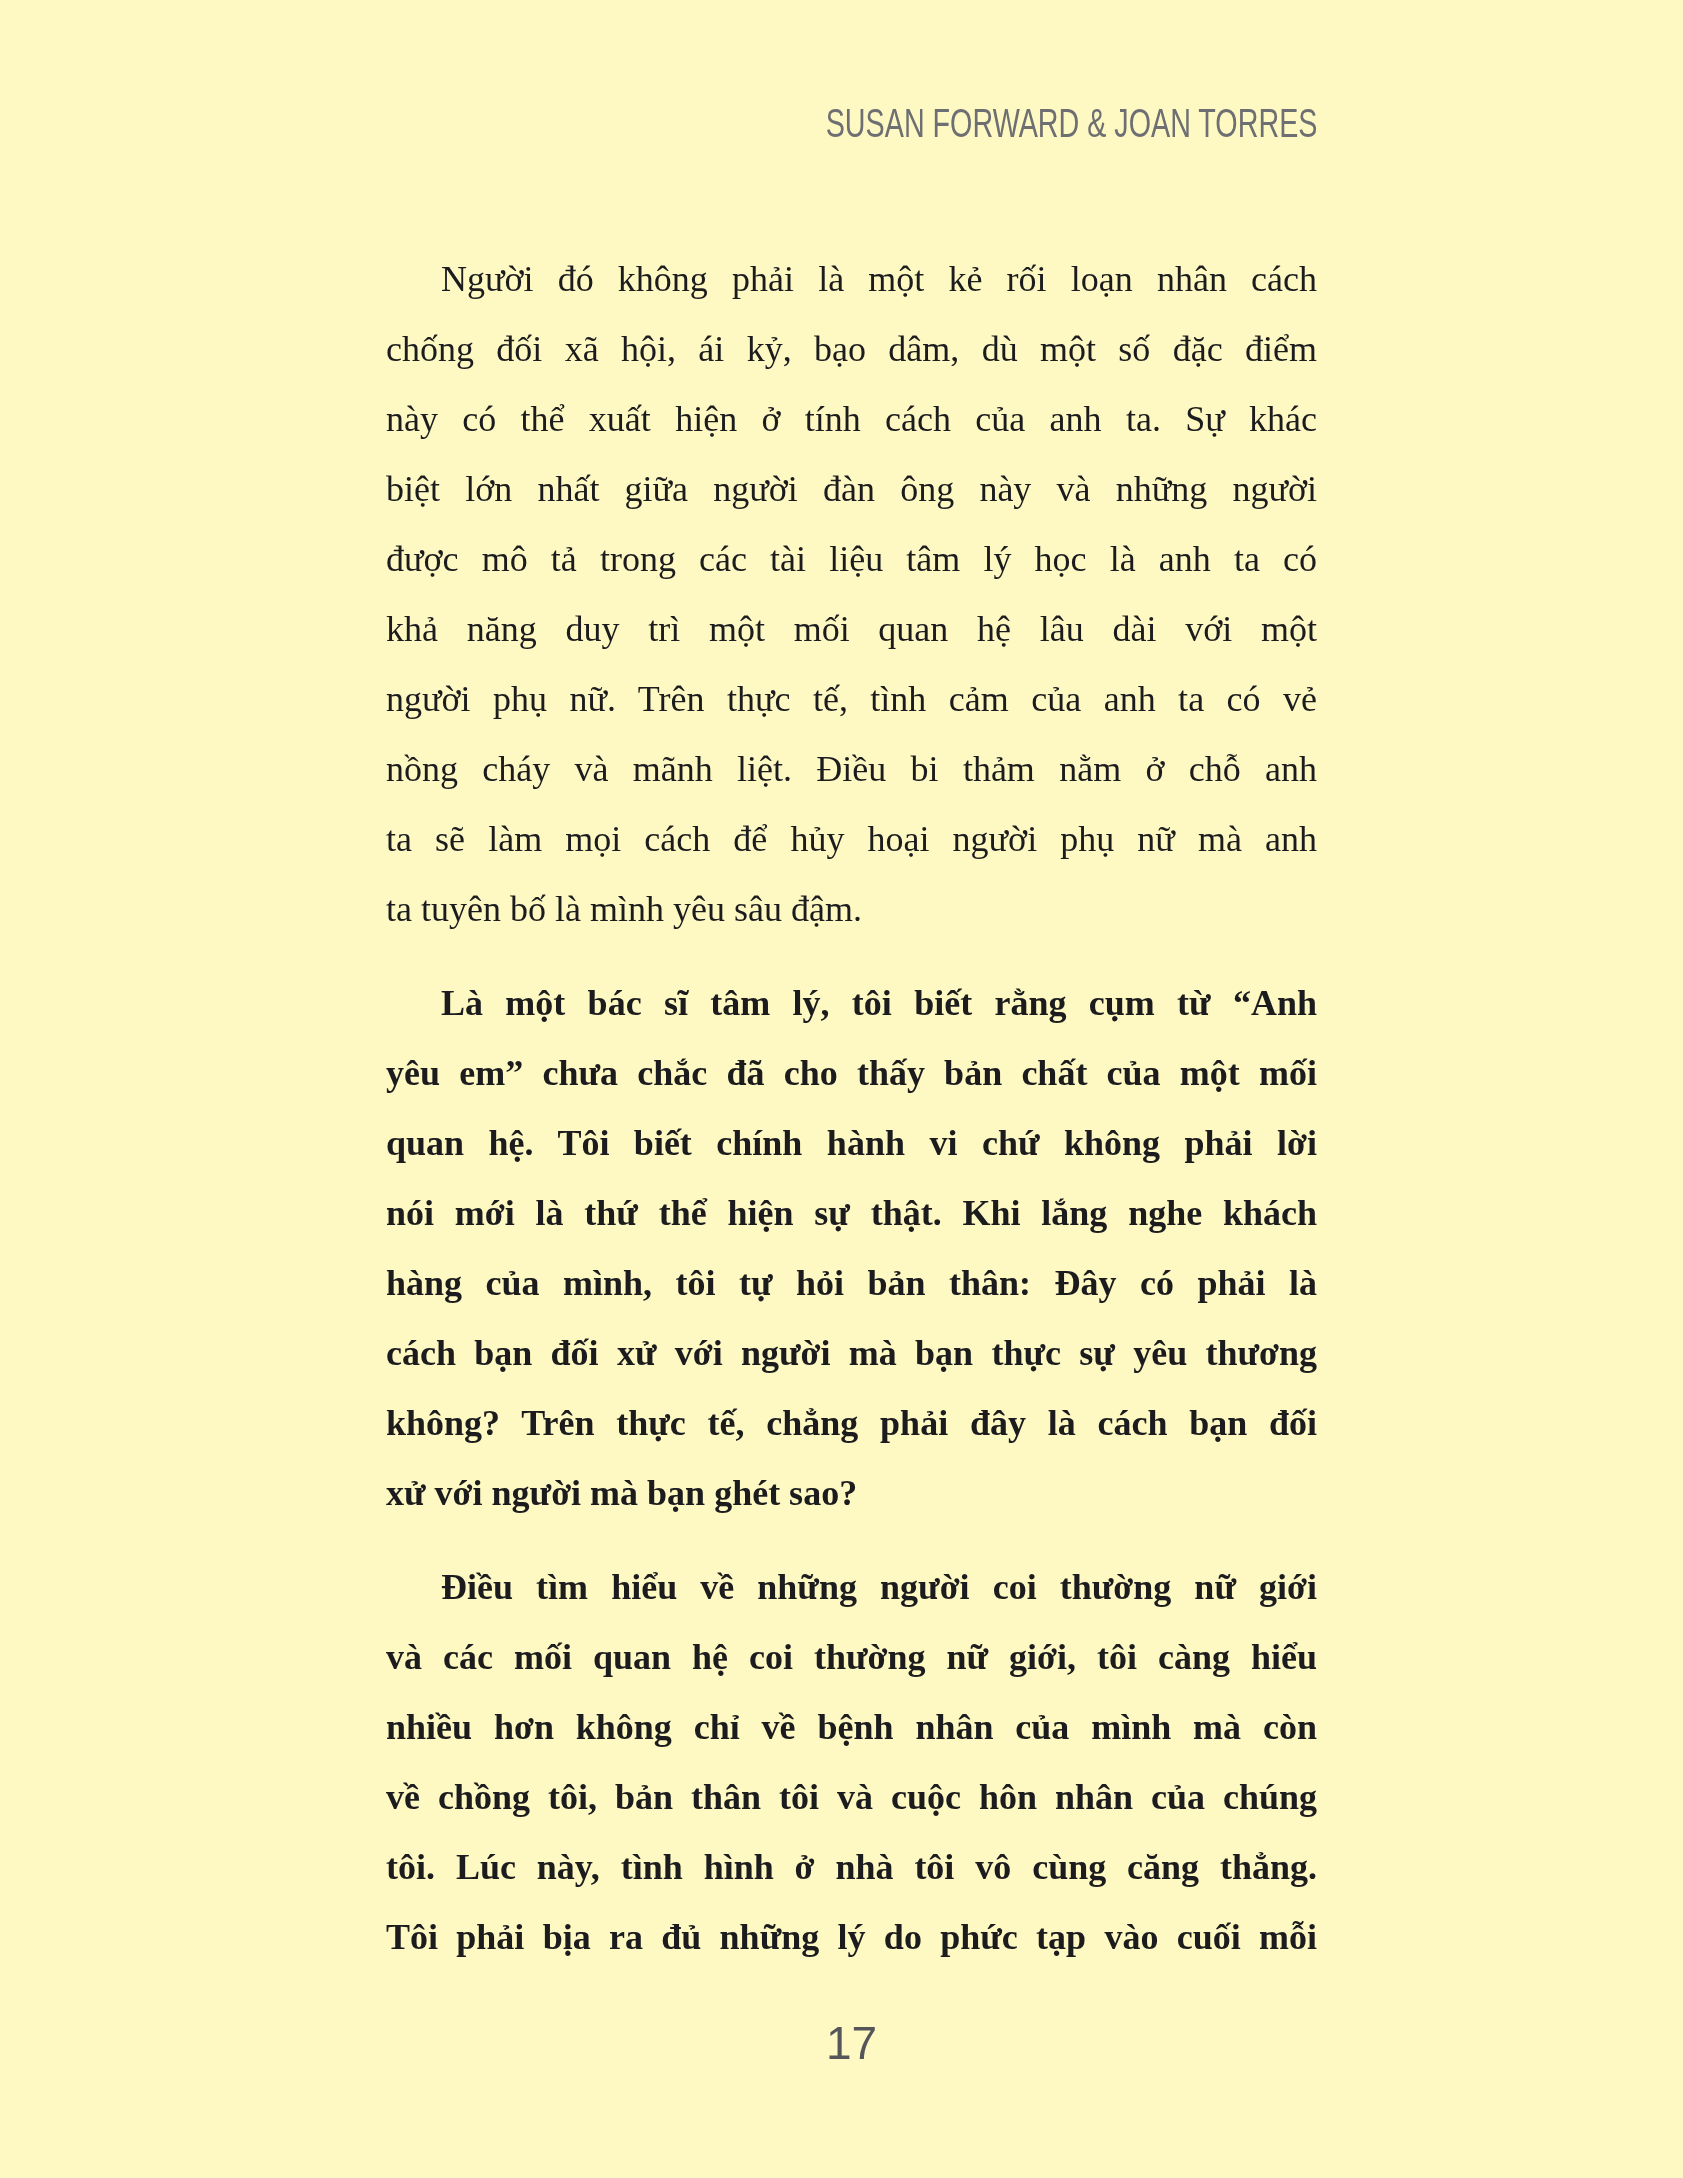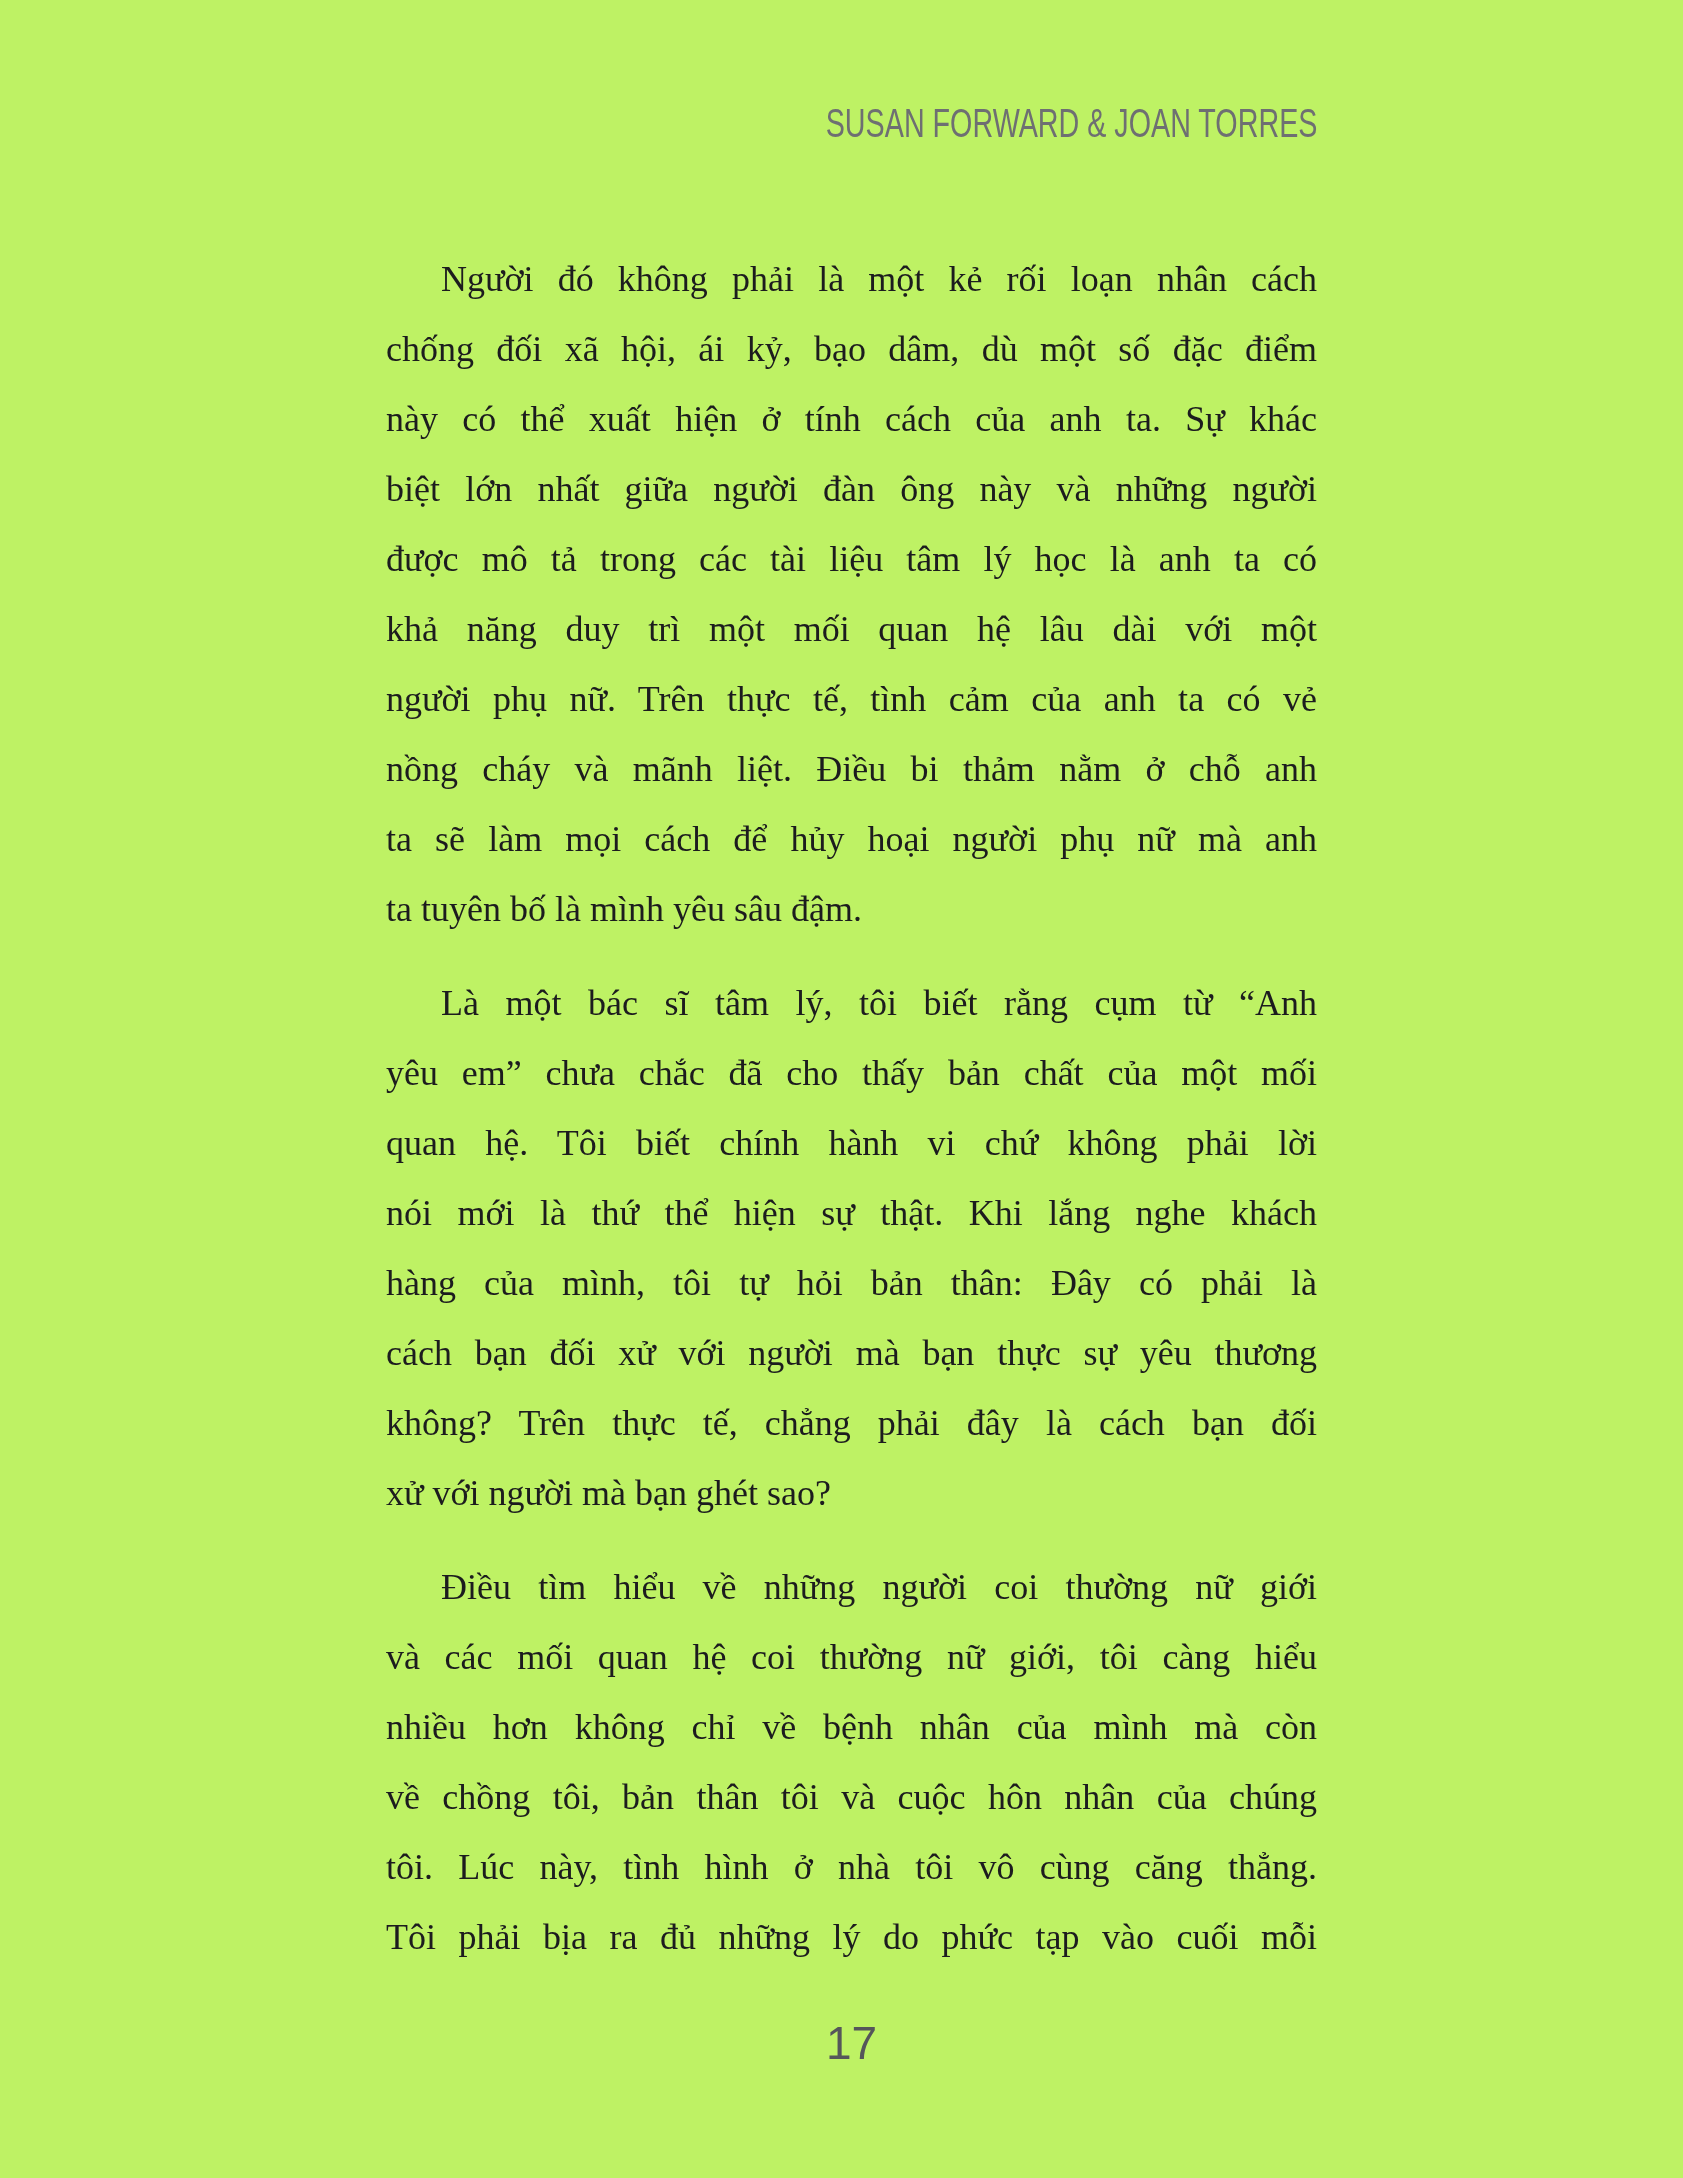--- a/index.html
+++ b/index.html
@@ -2,21 +2,21 @@
 <html><head>
 <meta charset="utf-8">
 <style>
   html, body { margin: 0; padding: 0; }
   body { background: #ffffff; }
 
   .page {
     position: relative;
     width: 1683px;
     height: 2178px;
-    background: #bef264;
+    background: #fef9c3;
     overflow: hidden;
   }
 
   .running-header {
     position: absolute;
     top: 103px;
     right: 366px;
     font-family: "Liberation Sans", "DejaVu Sans", sans-serif;
     font-size: 41px;
     line-height: 1;
@@ -29,21 +29,21 @@
   .body-text {
     position: absolute;
     left: 386px;
     top: 244px;
     width: 931px;
     font-family: "Liberation Serif", "DejaVu Serif", serif;
     font-size: 36px;
     color: #1c1c1e;
   }
 
-  .paragraph + .paragraph { margin-top: 24px; }
+  .paragraph + .paragraph { margin-top: 24px; font-weight: bold; }
 
   .line {
     height: 70px;
     line-height: 70px;
     text-align: justify;
     text-align-last: justify;
     white-space: normal;
     overflow: hidden;
   }
   .line.first { text-indent: 55px; }

